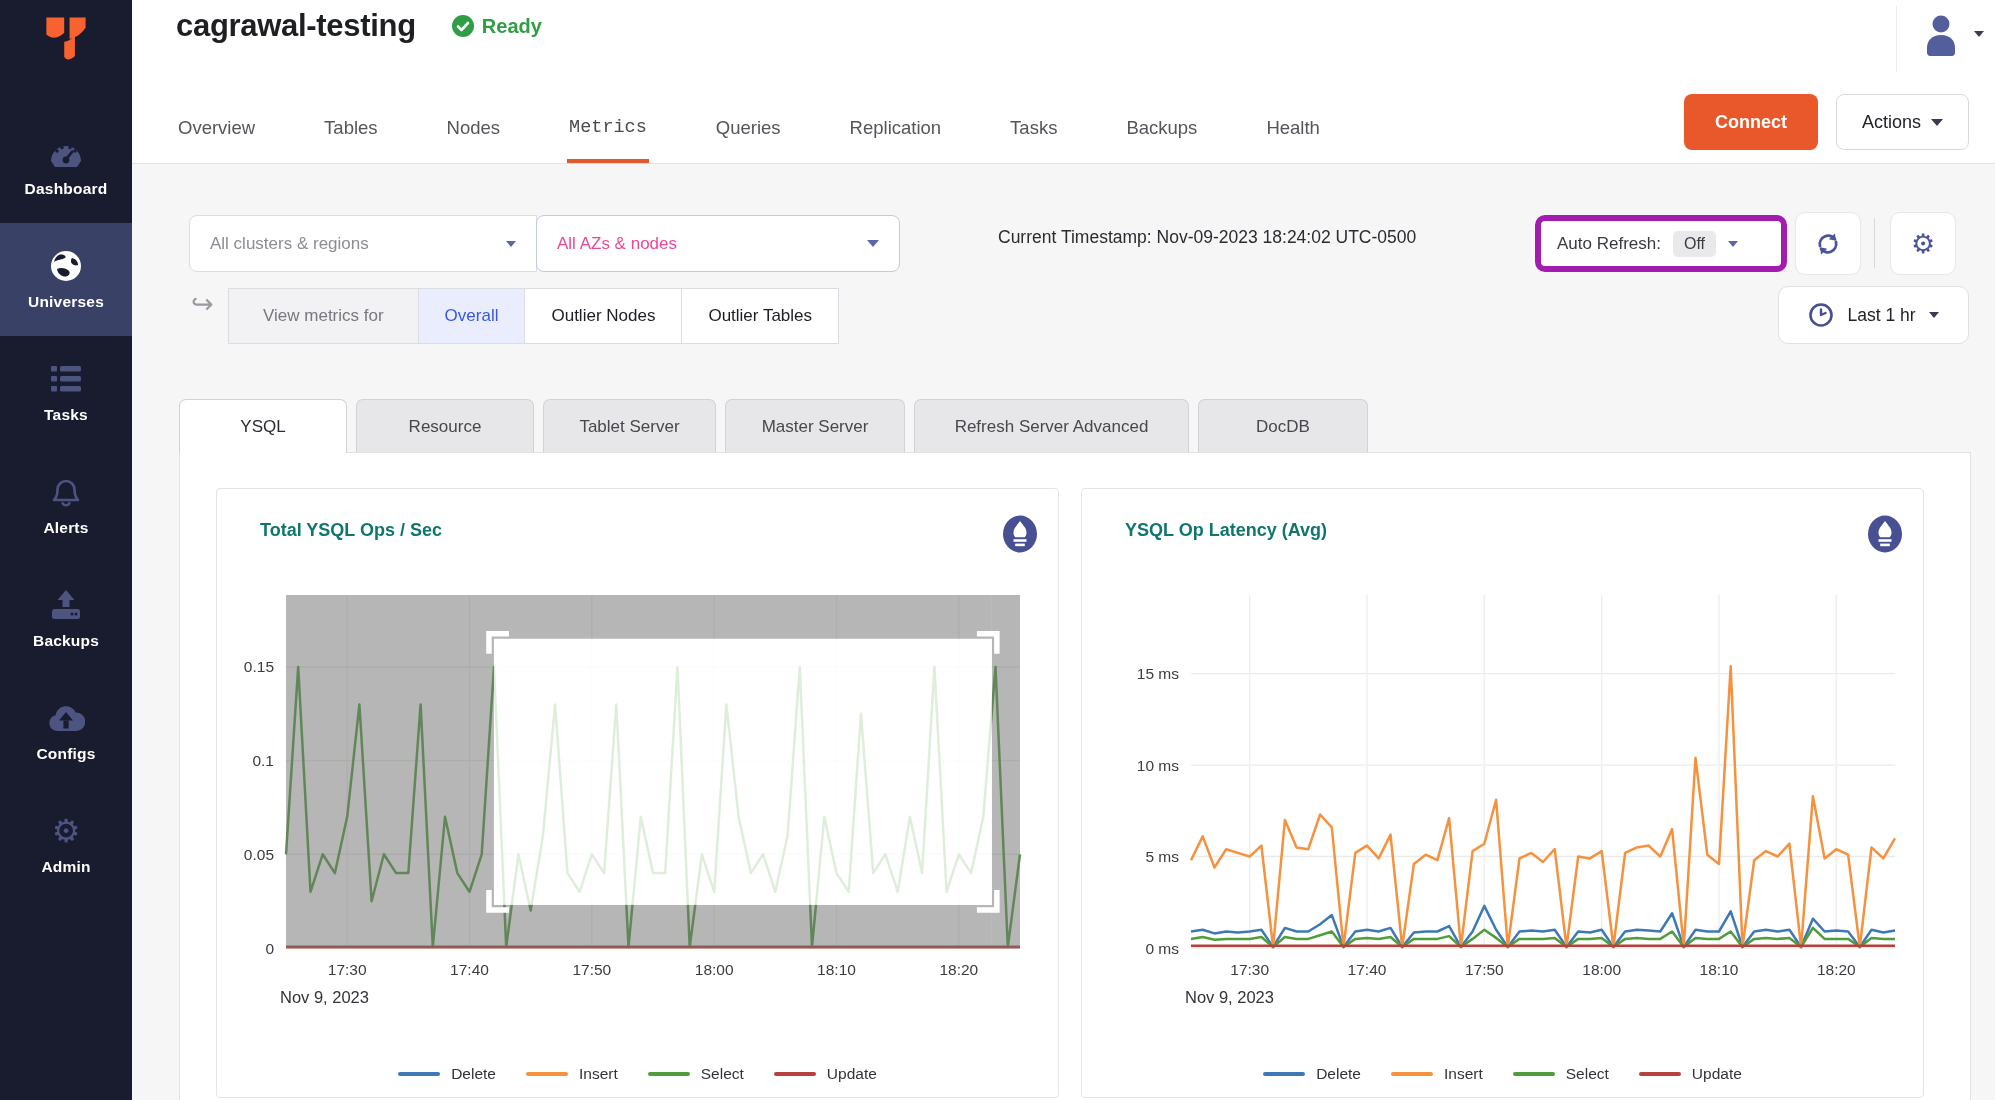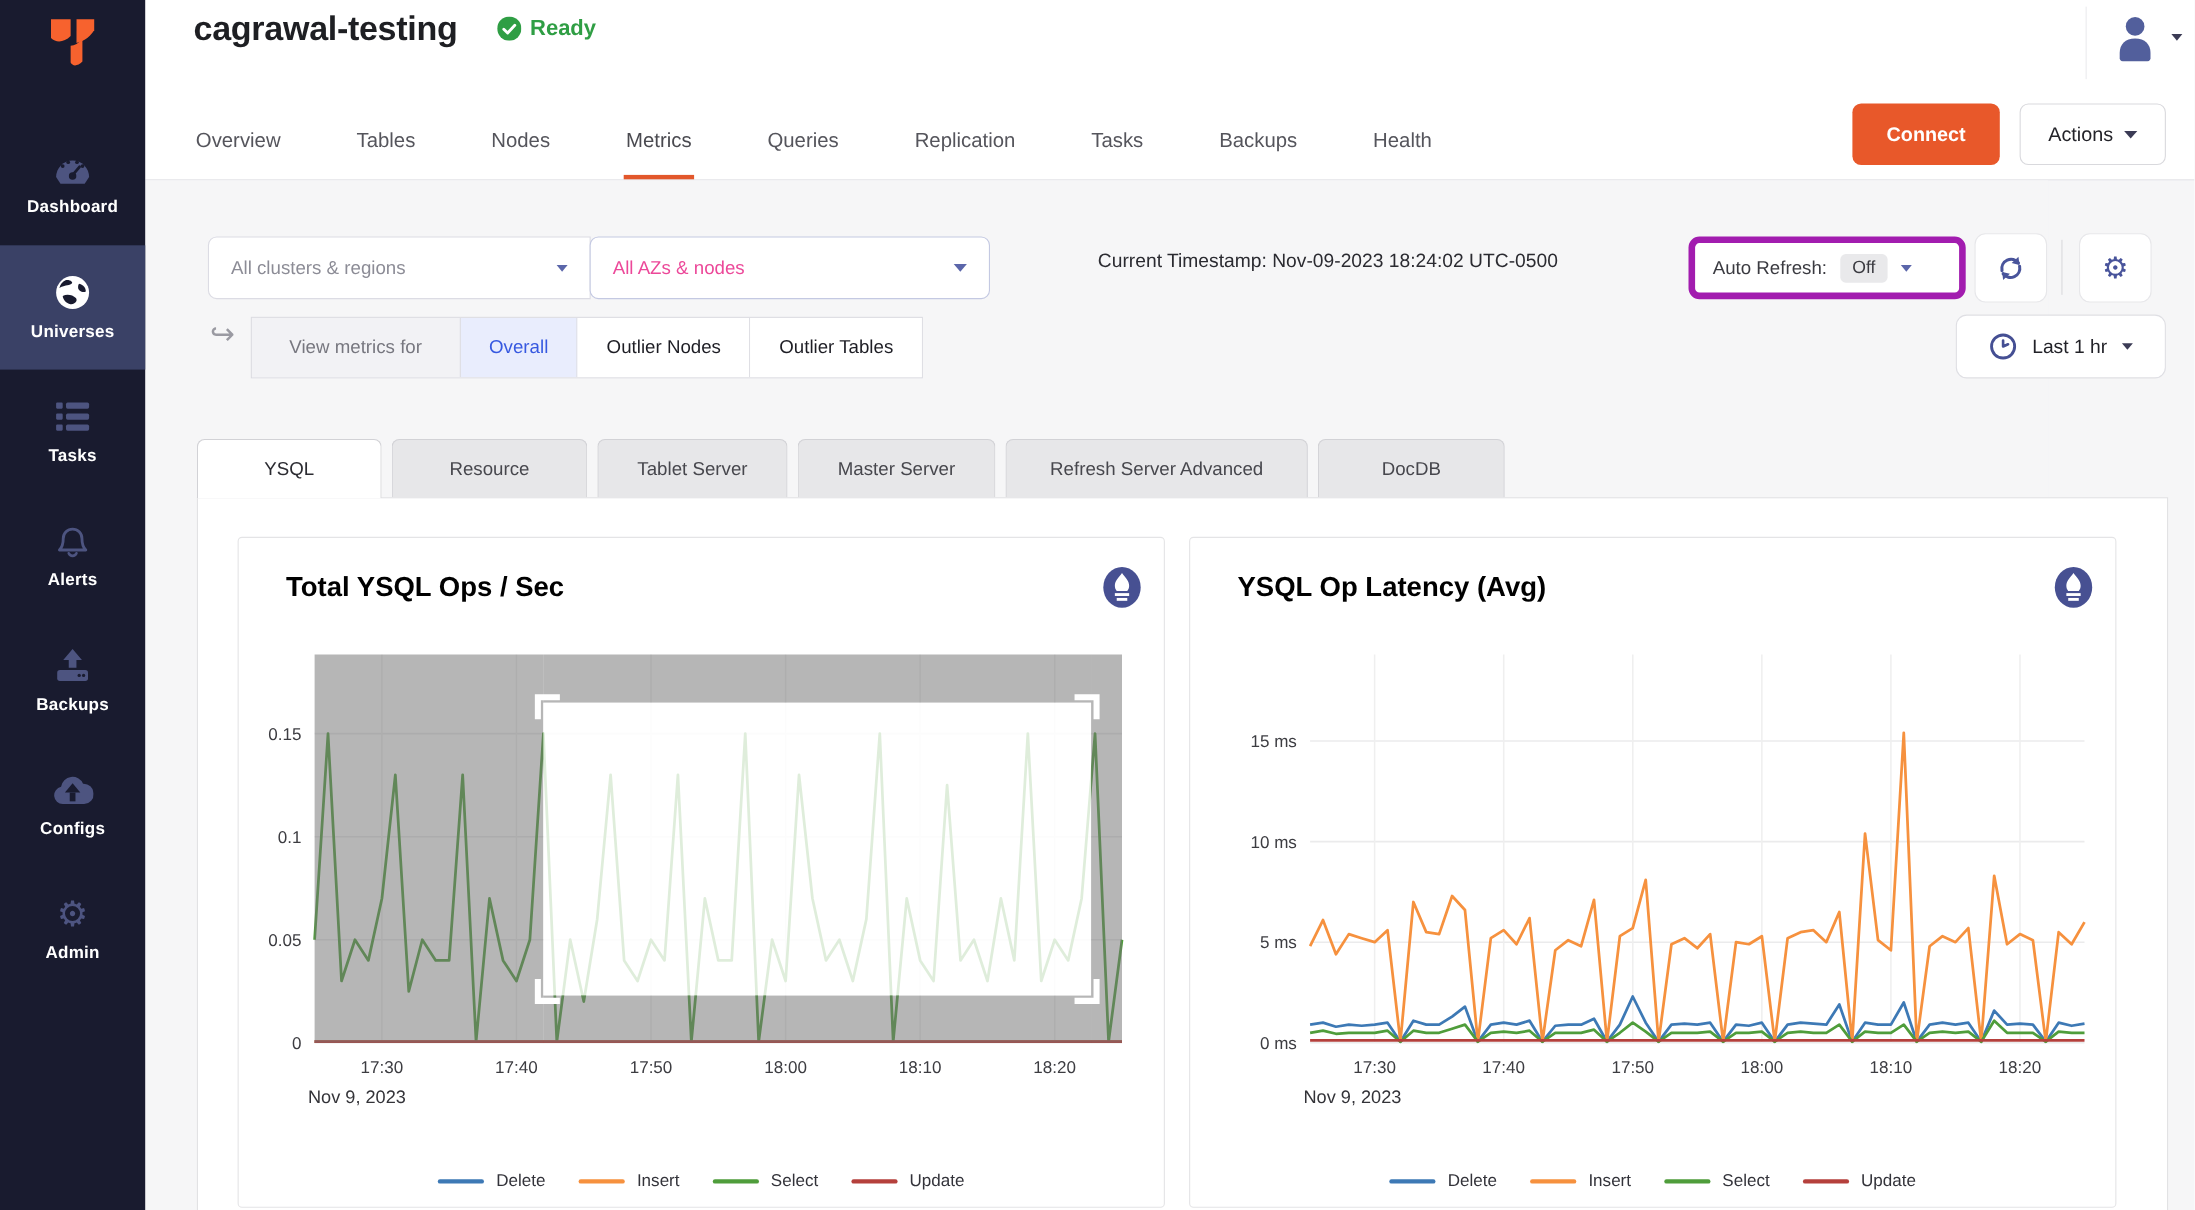--- a/index.html
+++ b/index.html
@@ -17,21 +17,21 @@
   .side-item .lbl { font-size:15.5px; font-weight:600; letter-spacing:.2px; }
   .gear-glyph { font-size:32px; line-height:32px; }
 
   
   .topbar { position:absolute; left:132px; top:0; width:1863px; height:164px; background:#fff; border-bottom:1px solid #e2e2e5; }
   .title-row { position:absolute; left:44px; top:8px; display:flex; align-items:center; gap:36px; }
   .page-title { font-size:31px; font-weight:700; color:#1e1f23; letter-spacing:-0.3px; }
   .ready-badge { display:flex; align-items:center; gap:8px; color:#2f9e44; font-size:20px; font-weight:700; }
   .main-tabs { position:absolute; left:44px; bottom:0; display:flex; gap:65px; }
   .main-tab { font-size:18.5px; color:#55555c; padding:0 2px 20px 2px; cursor:pointer; border-bottom:4px solid transparent; }
-  .main-tab.active { border-bottom-color:#e2572b; color:#4a4a50; }
+  .main-tab.active { border-bottom-color:#e2572b; color:#4a4a50;font-family:Liberation Mono, monospace; }
   .btn-connect { position:absolute; left:1552px; top:94px; width:134px; height:56px; background:#e8582a; color:#fff; border:none; border-radius:8px; font-size:18px; font-weight:700; font-family:inherit; cursor:pointer; }
   .btn-actions { position:absolute; left:1704px; top:94px; width:133px; height:56px; background:#fff; color:#232329; border:1px solid #d9d9dd; border-radius:8px; font-size:18px; font-family:inherit; cursor:pointer; display:flex; align-items:center; justify-content:center; gap:10px; }
   .divider-v { position:absolute; left:1764px; top:6px; width:1px; height:66px; background:#ececee; }
   .avatar-wrap { position:absolute; left:1788px; top:12px; display:flex; align-items:center; gap:12px; cursor:pointer; }
   .caret { width:0; height:0; border-left:6px solid transparent; border-right:6px solid transparent; border-top:7px solid #3b3b55; }
   .caret.sm { border-left-width:5px; border-right-width:5px; border-top-width:6px; }
   .caret.indigo { border-top-color:#5b66aa; }
 
   
   .content { position:absolute; left:132px; top:164px; width:1730px; height:936px; background:#f6f6f7; }
@@ -61,21 +61,21 @@
 
   .metric-tabs { position:absolute; left:47px; top:235px; display:flex; gap:9px; }
   .mtab { height:54px; display:flex; align-items:center; justify-content:center; font-size:17px; color:#47474d; background:#e7e7e9; border:1px solid #d2d2d6; border-bottom:none; border-radius:7px 7px 0 0; cursor:pointer; }
   .mtab.active { background:#fff; color:#2b2b31; position:relative; z-index:2; }
 
   .panel { position:absolute; left:47px; top:288px; width:1792px; height:660px; background:#fff; border:1px solid #e2e2e4; }
 
   .chart-card { position:absolute; top:35px; width:843px; height:610px; background:#fff; border:1px solid #e4e4e6; border-radius:4px; }
   .chart-card.left { left:36px; }
   .chart-card.right { left:901px; }
-  .chart-title { position:absolute; left:43px; top:31px; font-size:25px; font-weight:700; color:#000000; }
+  .chart-title { position:absolute; left:43px; top:31px; font-size:18px; font-weight:700; color:#0f766e; }
   .prom-btn { position:absolute; right:20px; top:26px; cursor:pointer; background:none; border:none; }
   .chart-svg-wrap { position:absolute; left:0; top:68px; width:843px; height:460px; }
   svg text { font-family:"Liberation Sans", sans-serif; }
   .legend { position:absolute; left:0; bottom:14px; width:100%; display:flex; justify-content:center; gap:30px; }
   .legend-item { display:flex; align-items:center; gap:11px; cursor:pointer; }
   .legend-line { width:42px; height:4px; border-radius:2px; }
   .legend-lbl { font-size:15.5px; color:#33333a; }
 </style>
 </head>
 <body>

